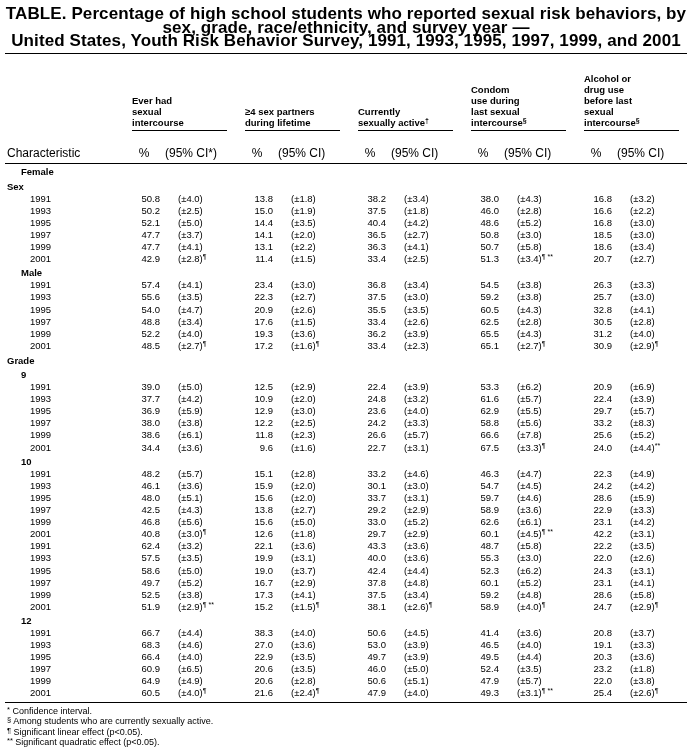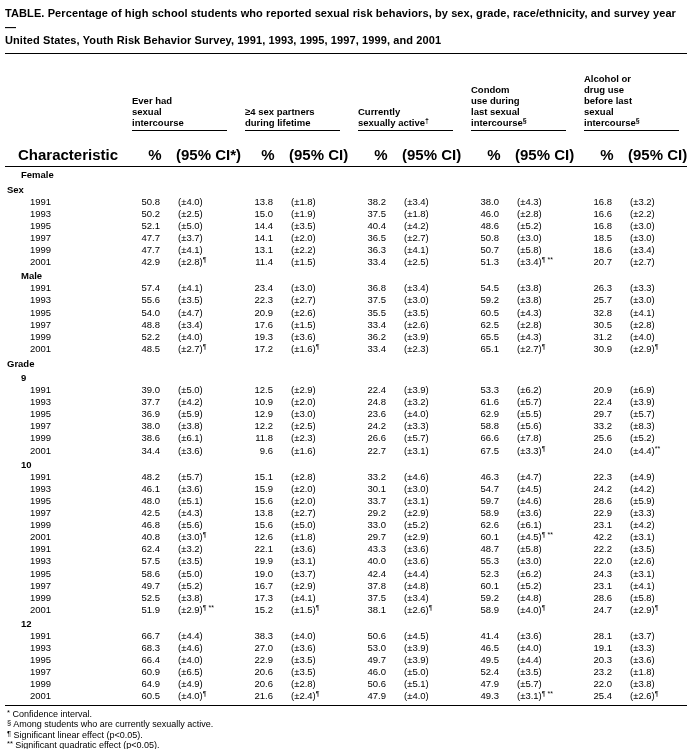--- a/index.html
+++ b/index.html
@@ -4,42 +4,42 @@
 <style>
   html, body { margin: 0; padding: 0; background: #fff; }
   .page {
     width: 692px; height: 749px;
     box-sizing: border-box;
     padding: 7px 5px 0 5px;
     background: #fff; color: #000;
     font-family: "Liberation Sans", sans-serif;
     overflow: hidden;
   }
-  .title { font-weight: bold; font-size: 11px; line-height: 13.5px; letter-spacing: 0.1px; }
+  .title { font-weight: bold; font-size: 17px; line-height: 13.5px; letter-spacing: 0.1px; text-align: center; }
   .rule { border-top: 1px solid #000; height: 0; }
   .title-rule { margin-top: 5px; }
   .thick { border-top: 1.6px solid #000; }
   .grid {
     display: grid;
     grid-template-columns: 118px repeat(5, 42px 71px);
   }
   .colgroups {
     display: grid;
     grid-template-columns: 118px repeat(5, 113px);
     align-items: end;
     margin-top: 7px;
   }
   .group-cell {
     font-weight: bold;
     font-size: 9.5px; line-height: 11px;
     border-bottom: 1.2px solid #000;
     padding-bottom: 2px; margin: 12px 9px;
     white-space: nowrap;
   }
-  .subhead { font-weight: bold; font-size: 15px; padding: 3px 0 3px 0; align-items: end; margin-left: 11px; }
+  .subhead { font-weight: normal; font-size: 12px; padding: 3px 0 3px 0; align-items: end; }
   .char-label { padding-left: 2px; }
   .h-pct { text-align: center; }
   .h-ci { text-align: left; white-space: nowrap; }
   .row { font-size: 9.5px; line-height: 12.1px; white-space: nowrap; }
   .section-row { font-weight: bold; margin-top: 3px; }
   .section-row > div { grid-column: 1 / -1; padding-left: 2px; }
   .group-row { font-weight: bold; margin-top: 2px; }
   .group-row > div { grid-column: 1 / -1; padding-left: 16px; }
   .year-cell { padding-left: 25px; }
   .pct-cell { text-align: right; padding-right: 5px; }
@@ -501,21 +501,21 @@
       <div class="grid row">
         <div class="year-cell">1991</div>
         <div class="pct-cell">66.7</div>
         <div class="ci-cell">(±4.4)</div>
         <div class="pct-cell">38.3</div>
         <div class="ci-cell">(±4.0)</div>
         <div class="pct-cell">50.6</div>
         <div class="ci-cell">(±4.5)</div>
         <div class="pct-cell">41.4</div>
         <div class="ci-cell">(±3.6)</div>
-        <div class="pct-cell">28.1</div>
+        <div class="pct-cell">20.8</div>
         <div class="ci-cell">(±3.7)</div>
       </div>
       <div class="grid row">
         <div class="year-cell">1993</div>
         <div class="pct-cell">68.3</div>
         <div class="ci-cell">(±4.6)</div>
         <div class="pct-cell">27.0</div>
         <div class="ci-cell">(±3.6)</div>
         <div class="pct-cell">53.0</div>
         <div class="ci-cell">(±3.9)</div>

